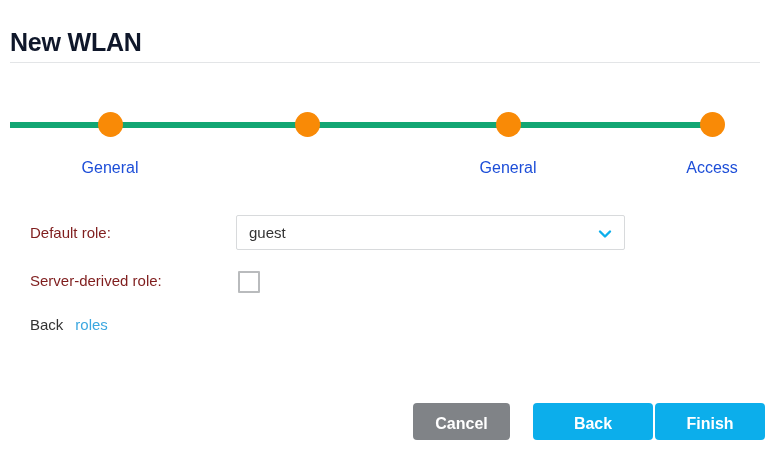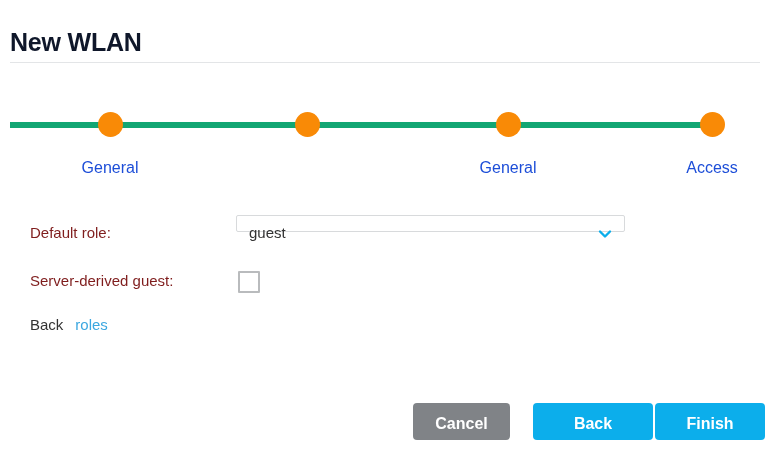--- a/index.html
+++ b/index.html
@@ -86,21 +86,21 @@
     white-space: nowrap;
   }
   .row-default-role { top: 224px; }
   .row-server-roles { top: 272px; }
 
   .select-box {
     position: absolute;
     left: 236px;
     top: 215px;
     width: 389px;
-    height: 17px;
+    height: 35px;
     box-sizing: border-box;
     border: 1px solid #d8dadc;
     background: #ffffff;
     border-radius: 2px;
   }
   .select-value {
     position: absolute;
     left: 12px;
     top: 8px;
     font-size: 15px;
@@ -210,21 +210,21 @@
 <div class="select-box">
   <div class="select-value">guest</div>
   <span class="select-chevron">
     <svg width="14" height="14" viewBox="0 0 14 14">
       <path d="M2 4.5 L7 9.5 L12 4.5" fill="none" stroke="#0caeeb" stroke-width="2.4" stroke-linecap="round" stroke-linejoin="round"></path>
     </svg>
   </span>
 </div>
 
 <div class="form-row row-server-roles">
-  <div class="form-label">Server-derived guest:</div>
+  <div class="form-label">Server-derived role:</div>
 </div>
 <div class="checkbox"></div>
 
 <div class="show-row">
   <span class="show-text">Back</span><span class="roles-link">roles</span>
 </div>
 
 <button class="btn btn-cancel">Cancel</button>
 <button class="btn btn-back">Back</button>
 <button class="btn btn-finish">Finish</button>

